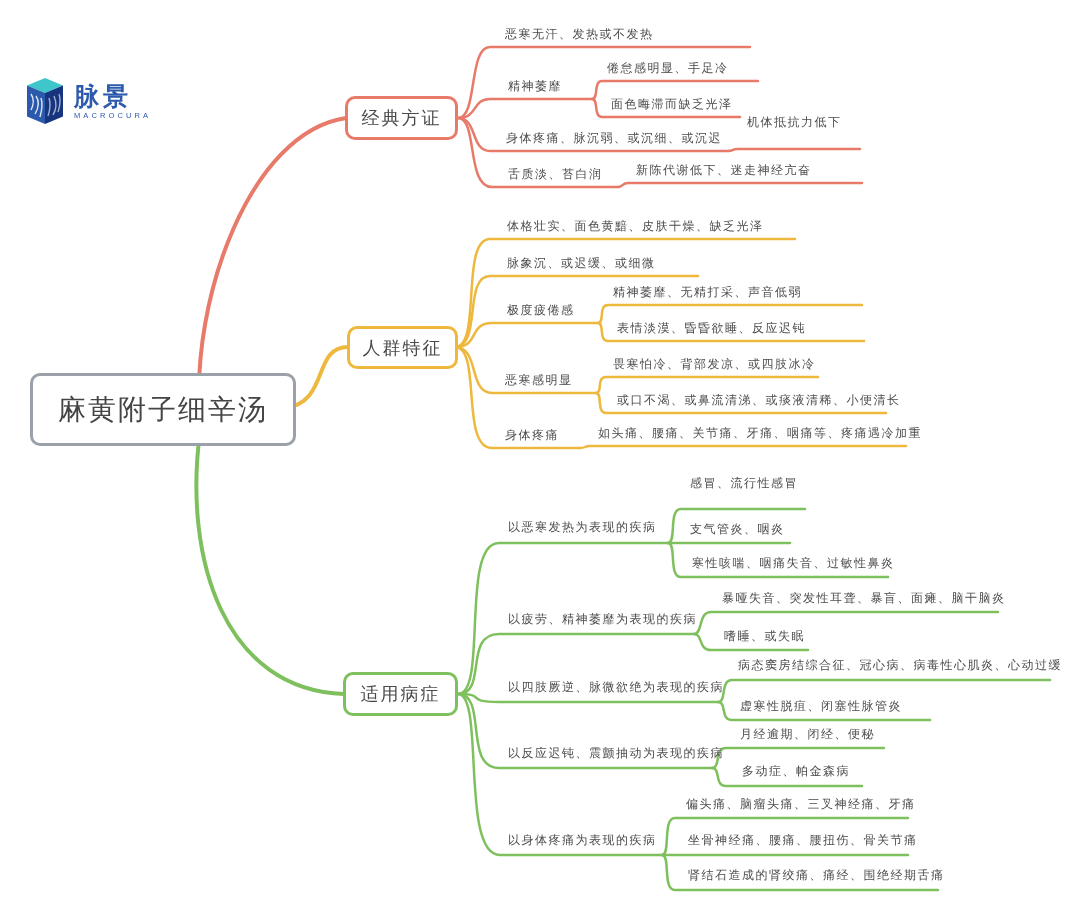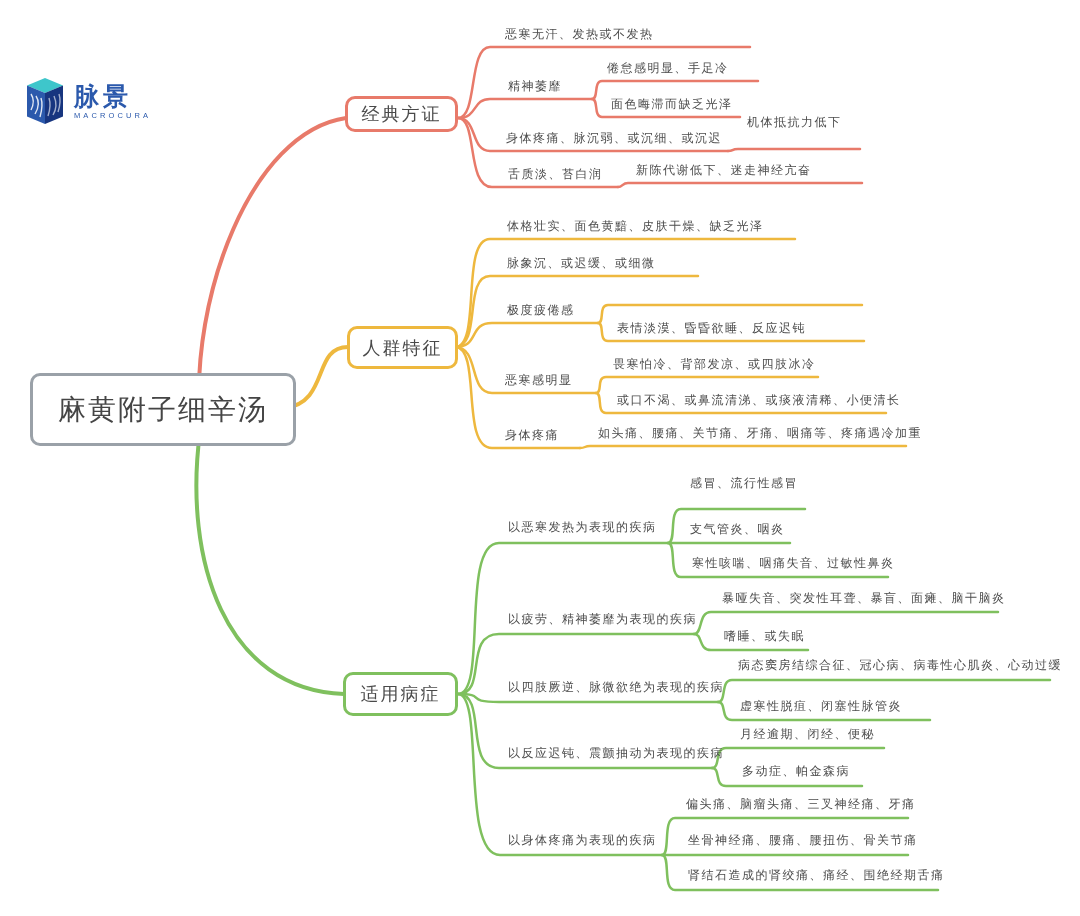--- a/index.html
+++ b/index.html
@@ -14,21 +14,21 @@
   }
   .topic{
     position:absolute;z-index:4;background:#ffffff;border-radius:10px;
     display:flex;align-items:center;justify-content:center;
     font-size:18px;letter-spacing:2px;color:#4a4a4a;box-sizing:border-box;
   }
   .root-topic{
     left:30px;top:373px;width:266px;height:73px;
     border:3px solid #9aa1a8;font-size:28px;letter-spacing:2px;color:#454545;
   }
-  .b-classic{left:345px;top:96px;width:113px;height:36px;border:3px solid #e87a6a;}
+  .b-classic{left:345px;top:96px;width:113px;height:44px;border:3px solid #e87a6a;}
   .b-crowd{left:347px;top:326px;width:111px;height:43px;border:3px solid #eeb83e;}
   .b-disease{left:343px;top:672px;width:115px;height:44px;border:3px solid #7fc05e;}
   .logo{position:absolute;left:25px;top:76px;z-index:4;display:flex;align-items:flex-start;}
   .logo-text{margin-left:9px;padding-top:8px;}
   .logo-brand{font-size:25px;font-weight:bold;color:#2b59ac;letter-spacing:4px;line-height:24px;}
   .logo-sub{font-size:7.5px;color:#2b59ac;letter-spacing:3.1px;margin-top:3px;}
 </style>
 </head>
 <body>
 
@@ -106,20 +106,21 @@
   <div class="node" style="left:607px;top:59px;">倦怠感明显、手足冷</div>
   <div class="node" style="left:611px;top:95px;">面色晦滞而缺乏光泽</div>
   <div class="node" style="left:506px;top:129px;">身体疼痛、脉沉弱、或沉细、或沉迟</div>
   <div class="node" style="left:747px;top:113px;">机体抵抗力低下</div>
   <div class="node" style="left:508px;top:165px;">舌质淡、苔白润</div>
   <div class="node" style="left:636px;top:161px;">新陈代谢低下、迷走神经亢奋</div>
 
   <div class="node" style="left:507px;top:217px;">体格壮实、面色黄黯、皮肤干燥、缺乏光泽</div>
   <div class="node" style="left:507px;top:254px;">脉象沉、或迟缓、或细微</div>
   <div class="node" style="left:507px;top:301px;">极度疲倦感</div>
+  <div class="node" style="left:613px;top:283px;">精神萎靡、无精打采、声音低弱</div>
   <div class="node" style="left:617px;top:319px;">表情淡漠、昏昏欲睡、反应迟钝</div>
   <div class="node" style="left:505px;top:371px;">恶寒感明显</div>
   <div class="node" style="left:613px;top:355px;text-align:center;">畏寒怕冷、背部发凉、或四肢冰冷</div>
   <div class="node" style="left:617px;top:391px;">或口不渴、或鼻流清涕、或痰液清稀、小便清长</div>
   <div class="node" style="left:505px;top:426px;">身体疼痛</div>
   <div class="node" style="left:598px;top:424px;">如头痛、腰痛、关节痛、牙痛、咽痛等、疼痛遇冷加重</div>
 
   <div class="node" style="left:508px;top:518px;">以恶寒发热为表现的疾病</div>
   <div class="node" style="left:690px;top:474px;">感冒、流行性感冒</div>
   <div class="node" style="left:690px;top:520px;">支气管炎、咽炎</div>

